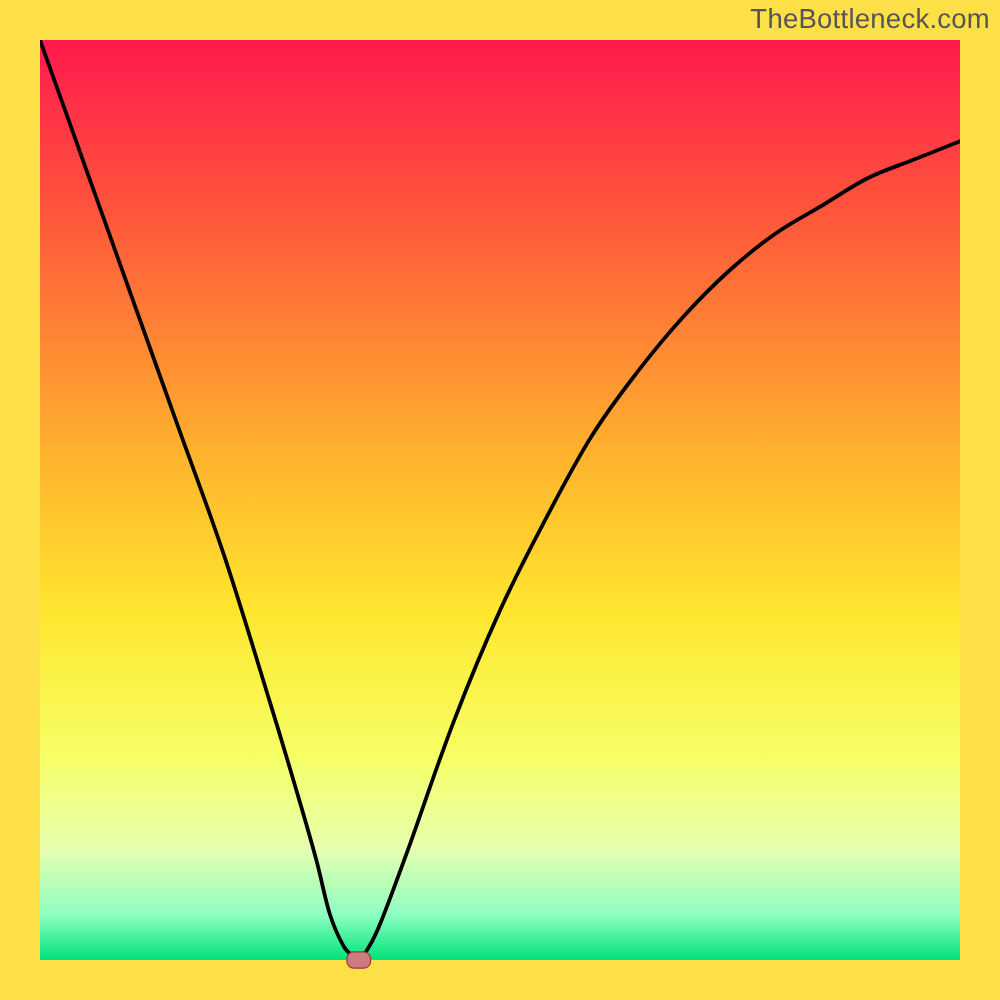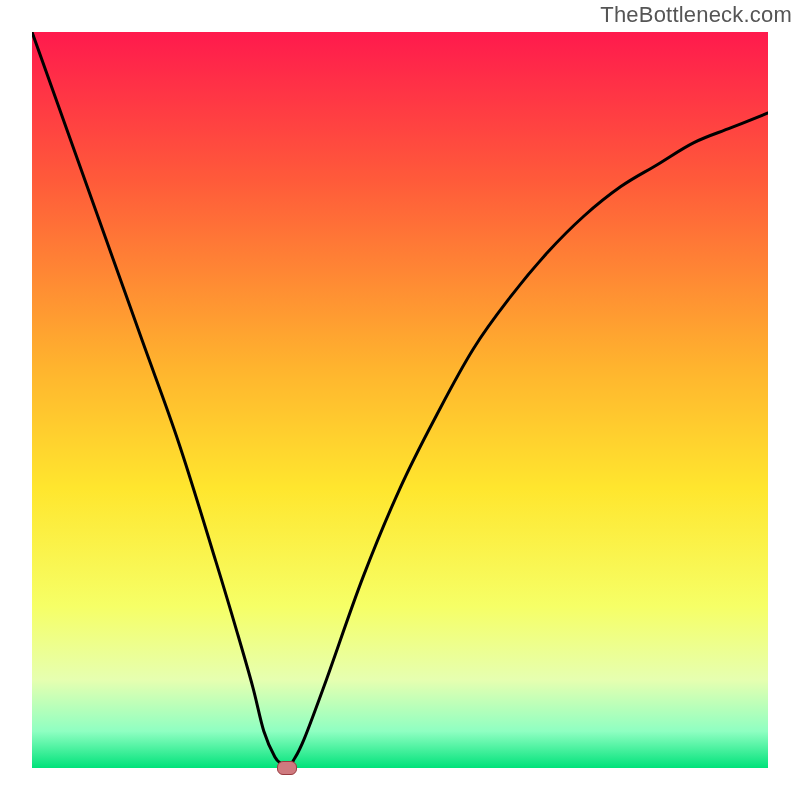--- a/index.html
+++ b/index.html
@@ -8,21 +8,21 @@
     width: 800px;
     height: 800px;
     background: #000;
     font-family: Arial, Helvetica, sans-serif;
     overflow: hidden;
   }
   .frame {
     position: relative;
     width: 800px;
     height: 800px;
-    background: #ffffff;
+    background: #fde047;
   }
   .watermark {
     position: absolute;
     top: 2px;
     right: 8px;
     color: #555;
     font-size: 22px;
     font-weight: 500;
     letter-spacing: 0.2px;
     z-index: 5;

